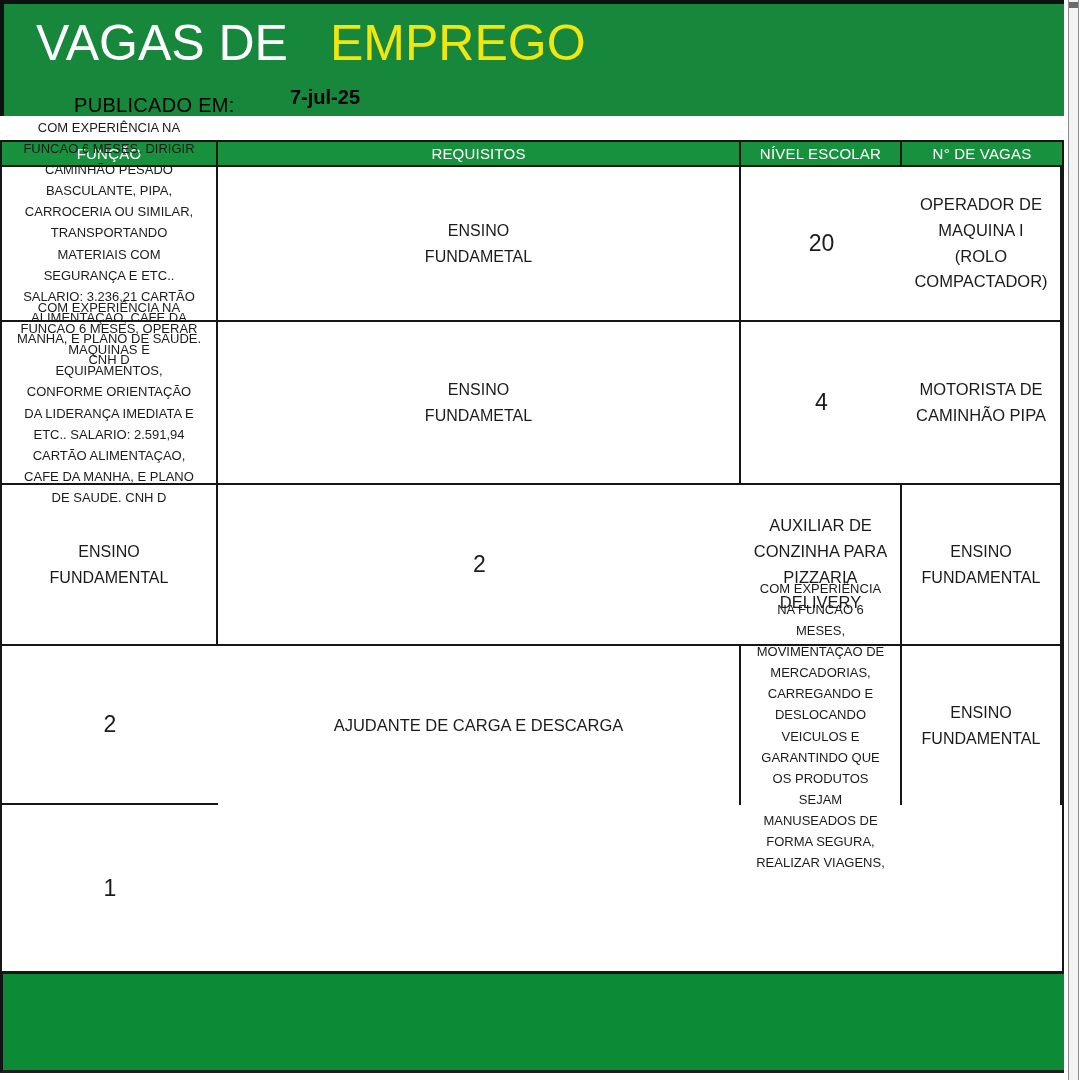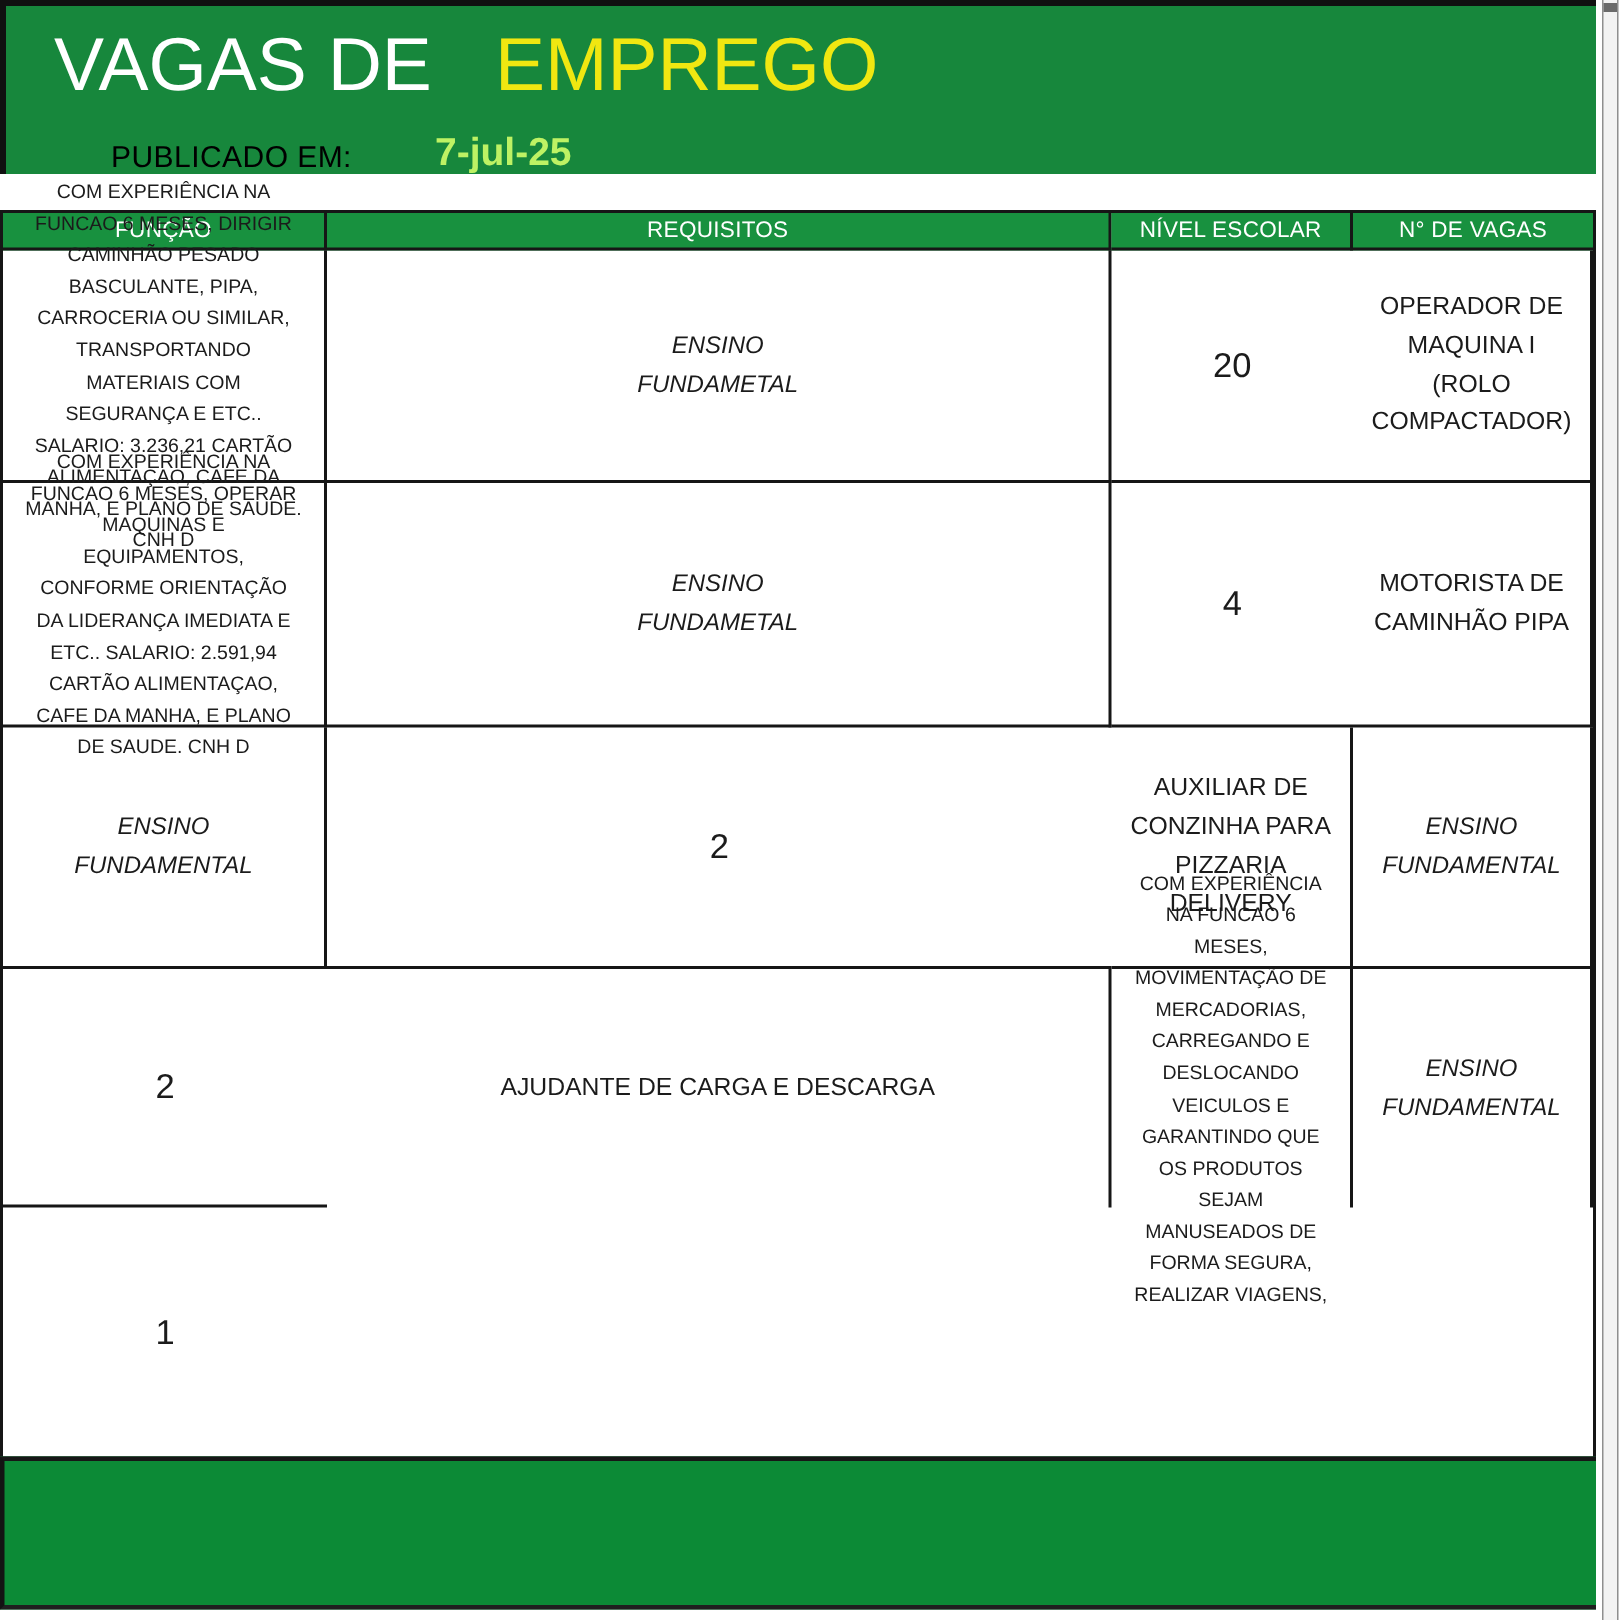--- a/index.html
+++ b/index.html
@@ -23,21 +23,21 @@
     font-size: 50px; letter-spacing: 0px; white-space: nowrap;
   }
   .title-white { color: #ffffff; }
   .title-yellow { color: #f0e711; margin-left: 42px; }
   .published-label {
     position: absolute; left: 70px; top: 90px;
     color: #000000; font-weight: normal; font-size: 20px; letter-spacing: 0.3px;
   }
   .published-date {
     position: absolute; left: 286px; top: 82px;
-    color: #bef264; font-weight: bold; font-size: 26px;
+    color: #000000; font-weight: bold; font-size: 20px;
   }
 
   
   .jobs-table {
     position: absolute; left: 0; top: 140px; width: 1064px;
     border: 2px solid #161616;
     display: grid;
     grid-template-columns: 216px 523px 161px 1fr;
     grid-template-rows: 25px 155px 163px 161px 159px 166px;
     background: #ffffff;
@@ -51,21 +51,21 @@
   }
   .cell.last-col { border-right: none; }
   .cell.last-row { border-bottom: none; }
 
   .head-cell {
     background: #18913F; color: #ffffff;
     font-size: 15px; letter-spacing: 0.2px;
   }
   .funcao-cell { font-size: 16.5px; line-height: 1.55; padding: 4px 12px; }
   .req-cell   { font-size: 13px; line-height: 1.62; padding: 12px 14px; }
-  .nivel-cell { font-size: 16px; line-height: 1.6; padding: 4px 6px; font-style: italic; }
+  .nivel-cell { font-size: 16px; line-height: 1.6; padding: 4px 6px; }
   .nivel-cell span { display: inline-block; max-width: 120px; }
   .vagas-cell { font-size: 23px; }
 
   
   .footer-band {
     position: absolute; left: 0; top: 971px; width: 1064px; height: 102px;
     background: #0c8a36;
     border-top: 3px solid #161616;
     border-bottom: 3px solid #1f1f1f;
     border-left: 3px solid #131313;

